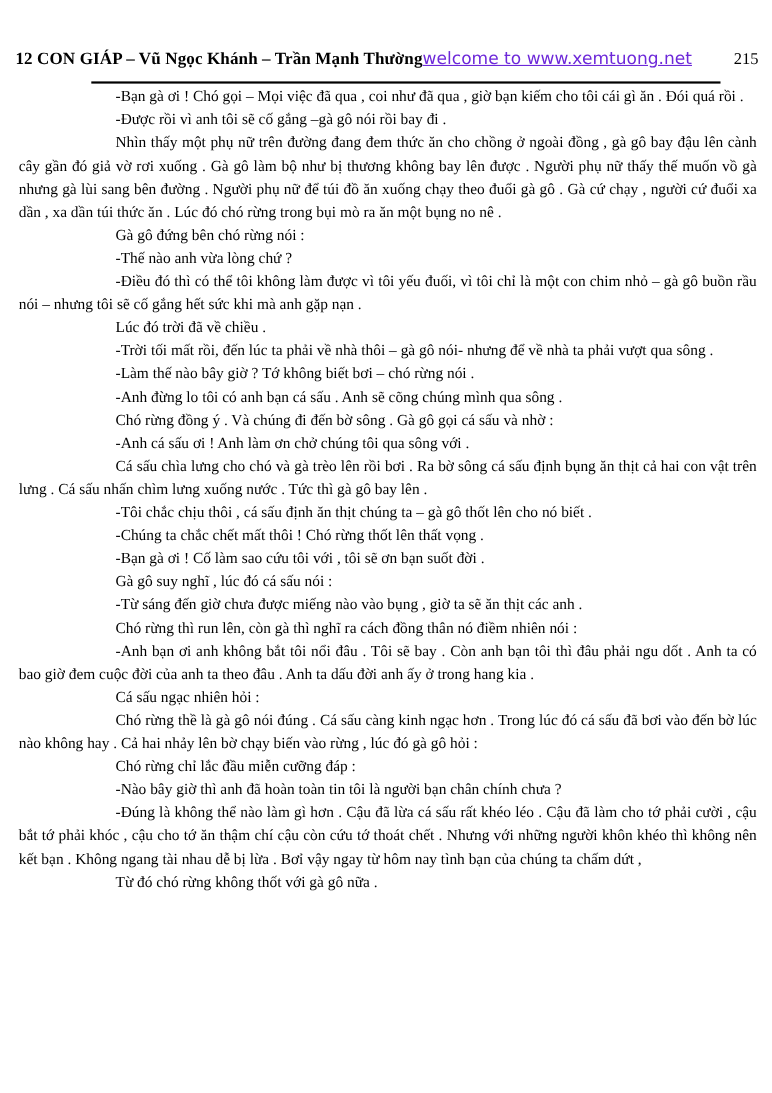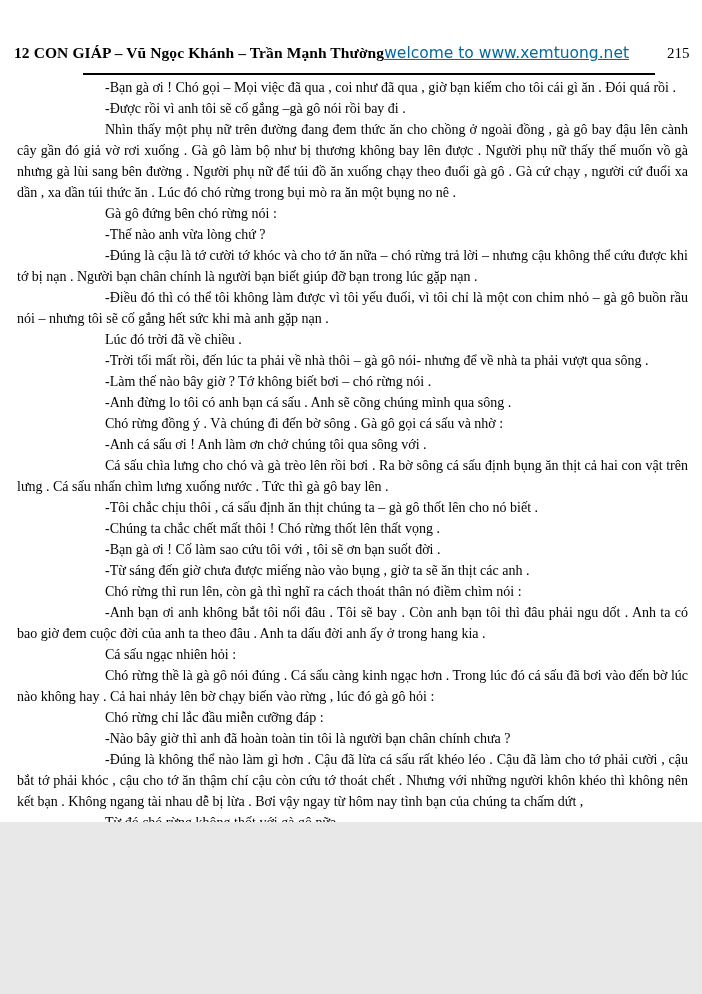--- a/index.html
+++ b/index.html
@@ -1,19 +1,19 @@
 <!DOCTYPE html>
 <html><head>
 <meta charset="utf-8">
 <style>
   html, body { margin: 0; padding: 0; background: #e8e8e8; }
   .page {
     position: relative;
     width: 702px;
-    height: 822px;
+    height: 994px;
     margin: 0 auto;
     background: #ffffff;
     color: #000000;
     font-family: "Liberation Serif", serif;
     overflow: hidden;
     box-sizing: border-box;
   }
   .page-header {
     display: flex;
     align-items: baseline;
@@ -22,21 +22,21 @@
   }
   .header-title {
     font-weight: bold;
     font-size: 15.5px;
     letter-spacing: 0.1px;
     flex: 0 0 auto;
   }
   .header-link {
     font-family: "DejaVu Sans", sans-serif;
     font-size: 15.5px;
-    color: #0369a1;
+    color: #6d28d9;
     text-decoration: underline;
     margin-left: auto;
     margin-right: 38px;
     flex: 0 0 auto;
     cursor: pointer;
   }
   .header-pagenum {
     font-size: 15px;
     flex: 0 0 auto;
   }
@@ -71,34 +71,34 @@
   </div>
 
   <hr class="header-rule">
 
   <div class="page-body">
     <p>-Bạn gà ơi ! Chó gọi – Mọi việc đã qua , coi như đã qua , giờ bạn kiếm cho tôi cái gì ăn . Đói quá rồi .</p>
     <p>-Được rồi vì anh tôi sẽ cố gắng –gà gô nói rồi bay đi .</p>
     <p>Nhìn thấy một phụ nữ trên đường đang đem thức ăn cho chồng ở ngoài đồng , gà gô bay đậu lên cành cây gần đó giả vờ rơi xuống . Gà gô làm bộ như bị thương không bay lên được . Người phụ nữ thấy thế muốn vồ gà nhưng gà lùi sang bên đường . Người phụ nữ để túi đồ ăn xuống chạy theo đuổi gà gô . Gà cứ chạy , người cứ đuổi xa dần , xa dần túi thức ăn . Lúc đó chó rừng trong bụi mò ra ăn một bụng no nê .</p>
     <p>Gà gô đứng bên chó rừng nói :</p>
     <p>-Thế nào anh vừa lòng chứ ?</p>
-    <p>-Đúng là cậu là tớ cười tớ khóc và cho tớ ăn nữa – chó rừng trả lời – nhưng cậu không thể cứu được khi tớ bị nạn . Người bạn chân chính là người bạn biết giúp đỡ bạn trong lúc gặp nạn .</p>
     <p>-Điều đó thì có thể tôi không làm được vì tôi yếu đuối, vì tôi chỉ là một con chim nhỏ – gà gô buồn rầu nói – nhưng tôi sẽ cố gắng hết sức khi mà anh gặp nạn .</p>
     <p>Lúc đó trời đã về chiều .</p>
     <p>-Trời tối mất rồi, đến lúc ta phải về nhà thôi – gà gô nói- nhưng để về nhà ta phải vượt qua sông .</p>
     <p>-Làm thế nào bây giờ ? Tớ không biết bơi – chó rừng nói .</p>
     <p>-Anh đừng lo tôi có anh bạn cá sấu . Anh sẽ cõng chúng mình qua sông .</p>
     <p>Chó rừng đồng ý . Và chúng đi đến bờ sông . Gà gô gọi cá sấu và nhờ :</p>
     <p>-Anh cá sấu ơi ! Anh làm ơn chở chúng tôi qua sông với .</p>
     <p>Cá sấu chìa lưng cho chó và gà trèo lên rồi bơi . Ra bờ sông cá sấu định bụng ăn thịt cả hai con vật trên lưng . Cá sấu nhấn chìm lưng xuống nước . Tức thì gà gô bay lên .</p>
     <p>-Tôi chắc chịu thôi , cá sấu định ăn thịt chúng ta – gà gô thốt lên cho nó biết .</p>
     <p>-Chúng ta chắc chết mất thôi ! Chó rừng thốt lên thất vọng .</p>
     <p>-Bạn gà ơi ! Cố làm sao cứu tôi với , tôi sẽ ơn bạn suốt đời .</p>
+    <p>Gà gô suy nghĩ , lúc đó cá sấu nói :</p>
     <p>-Từ sáng đến giờ chưa được miếng nào vào bụng , giờ ta sẽ ăn thịt các anh .</p>
-    <p>Chó rừng thì run lên, còn gà thì nghĩ ra cách thoát thân nó điềm chìm nói :</p>
+    <p>Chó rừng thì run lên, còn gà thì nghĩ ra cách đồng thân nó điềm nhiên nói :</p>
     <p>-Anh bạn ơi anh không bắt tôi nổi đâu . Tôi sẽ bay . Còn anh bạn tôi thì đâu phải ngu dốt . Anh ta có bao giờ đem cuộc đời của anh ta theo đâu . Anh ta dấu đời anh ấy ở trong hang kia .</p>
     <p>Cá sấu ngạc nhiên hỏi :</p>
     <p>Chó rừng thề là gà gô nói đúng . Cá sấu càng kinh ngạc hơn . Trong lúc đó cá sấu đã bơi vào đến bờ lúc nào không hay . Cả hai nhảy lên bờ chạy biến vào rừng , lúc đó gà gô hỏi :</p>
     <p>Chó rừng chỉ lắc đầu miễn cưỡng đáp :</p>
     <p>-Nào bây giờ thì anh đã hoàn toàn tin tôi là người bạn chân chính chưa ?</p>
     <p>-Đúng là không thể nào làm gì hơn . Cậu đã lừa cá sấu rất khéo léo . Cậu đã làm cho tớ phải cười , cậu bắt tớ phải khóc , cậu cho tớ ăn thậm chí cậu còn cứu tớ thoát chết . Nhưng với những người khôn khéo thì không nên kết bạn . Không ngang tài nhau dễ bị lừa . Bơỉ vậy ngay từ hôm nay tình bạn của chúng ta chấm dứt ,</p>
     <p>Từ đó chó rừng không thốt với gà gô nữa .</p>
   </div>
 
 </div>

